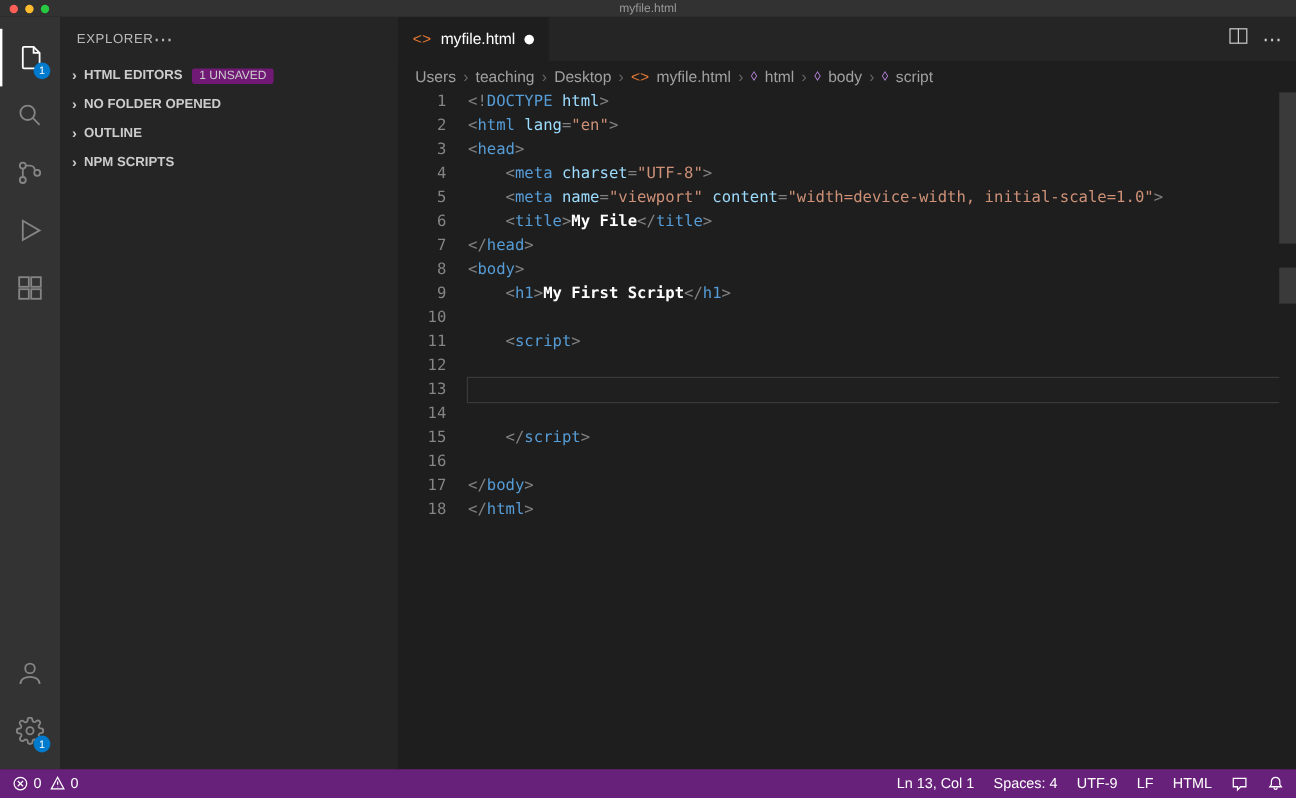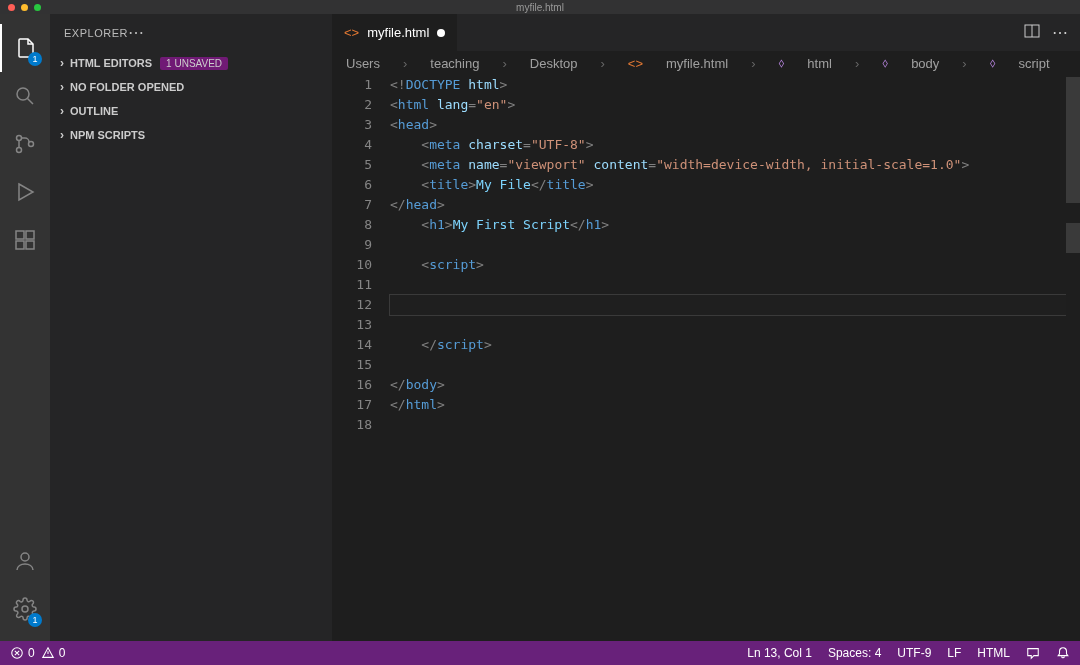--- a/index.html
+++ b/index.html
@@ -168,21 +168,21 @@
   padding-right: 12px;
 }
 .tab-actions .icon { color: #ccc; cursor: pointer; }
 .breadcrumbs {
   height: 24px;
   display: flex;
   align-items: center;
   padding-left: 14px;
   font-size: 13px;
   color: #a0a0a0;
-  gap: 21px;
+  gap: 4px;
   background: #1e1e1e;
 }
 .breadcrumbs .sep { color: #666; margin: 0 2px; }
 .breadcrumbs .bc-icon { color: #e37933; margin-right: 2px; }
 .breadcrumbs .sym-icon { color: #b180d7; margin-right: 2px; }
 .code-area {
   flex: 1;
   display: flex;
   font-family: "Menlo", "Consolas", monospace;
   font-size: 13px;
@@ -200,21 +200,21 @@
 .code-lines {
   flex: 1;
 }
 .code-lines .line { height: 20px; white-space: pre; }
 .line.current { background: #2a2a2a17; outline: 1px solid #3a3a3a; }
 .tk-bracket { color: #808080; }
 .tk-doctype { color: #569cd6; }
 .tk-tag { color: #569cd6; }
 .tk-attr { color: #9cdcfe; }
 .tk-string { color: #ce9178; }
-.tk-text { color: #7dd3fc; }
+.tk-text { color: #ffffff; font-weight: bold; }
 .minimap {
   position: absolute;
   right: 0;
   top: 0;
   width: 14px;
   height: 100%;
   background: #1e1e1e;
 }
 .minimap-slider1 {
   position: absolute;
@@ -395,20 +395,21 @@
         <div>18</div>
       </div>
       <div class="code-lines">
         <div class="line"><span class="tk-bracket">&lt;!</span><span class="tk-doctype">DOCTYPE</span> <span class="tk-attr">html</span><span class="tk-bracket">&gt;</span></div>
         <div class="line"><span class="tk-bracket">&lt;</span><span class="tk-tag">html</span> <span class="tk-attr">lang</span><span class="tk-bracket">=</span><span class="tk-string">"en"</span><span class="tk-bracket">&gt;</span></div>
         <div class="line"><span class="tk-bracket">&lt;</span><span class="tk-tag">head</span><span class="tk-bracket">&gt;</span></div>
         <div class="line">    <span class="tk-bracket">&lt;</span><span class="tk-tag">meta</span> <span class="tk-attr">charset</span><span class="tk-bracket">=</span><span class="tk-string">"UTF-8"</span><span class="tk-bracket">&gt;</span></div>
         <div class="line">    <span class="tk-bracket">&lt;</span><span class="tk-tag">meta</span> <span class="tk-attr">name</span><span class="tk-bracket">=</span><span class="tk-string">"viewport"</span> <span class="tk-attr">content</span><span class="tk-bracket">=</span><span class="tk-string">"width=device-width, initial-scale=1.0"</span><span class="tk-bracket">&gt;</span></div>
         <div class="line">    <span class="tk-bracket">&lt;</span><span class="tk-tag">title</span><span class="tk-bracket">&gt;</span><span class="tk-text">My File</span><span class="tk-bracket">&lt;/</span><span class="tk-tag">title</span><span class="tk-bracket">&gt;</span></div>
         <div class="line"><span class="tk-bracket">&lt;/</span><span class="tk-tag">head</span><span class="tk-bracket">&gt;</span></div>
+        <div class="line"><span class="tk-bracket">&lt;</span><span class="tk-tag">body</span><span class="tk-bracket">&gt;</span></div>
         <div class="line">    <span class="tk-bracket">&lt;</span><span class="tk-tag">h1</span><span class="tk-bracket">&gt;</span><span class="tk-text">My First Script</span><span class="tk-bracket">&lt;/</span><span class="tk-tag">h1</span><span class="tk-bracket">&gt;</span></div>
         <div class="line"> </div>
         <div class="line">    <span class="tk-bracket">&lt;</span><span class="tk-tag">script</span><span class="tk-bracket">&gt;</span></div>
         <div class="line"> </div>
         <div class="line current"> </div>
         <div class="line"> </div>
         <div class="line">    <span class="tk-bracket">&lt;/</span><span class="tk-tag">script</span><span class="tk-bracket">&gt;</span></div>
         <div class="line"> </div>
         <div class="line"><span class="tk-bracket">&lt;/</span><span class="tk-tag">body</span><span class="tk-bracket">&gt;</span></div>
         <div class="line"><span class="tk-bracket">&lt;/</span><span class="tk-tag">html</span><span class="tk-bracket">&gt;</span></div>

